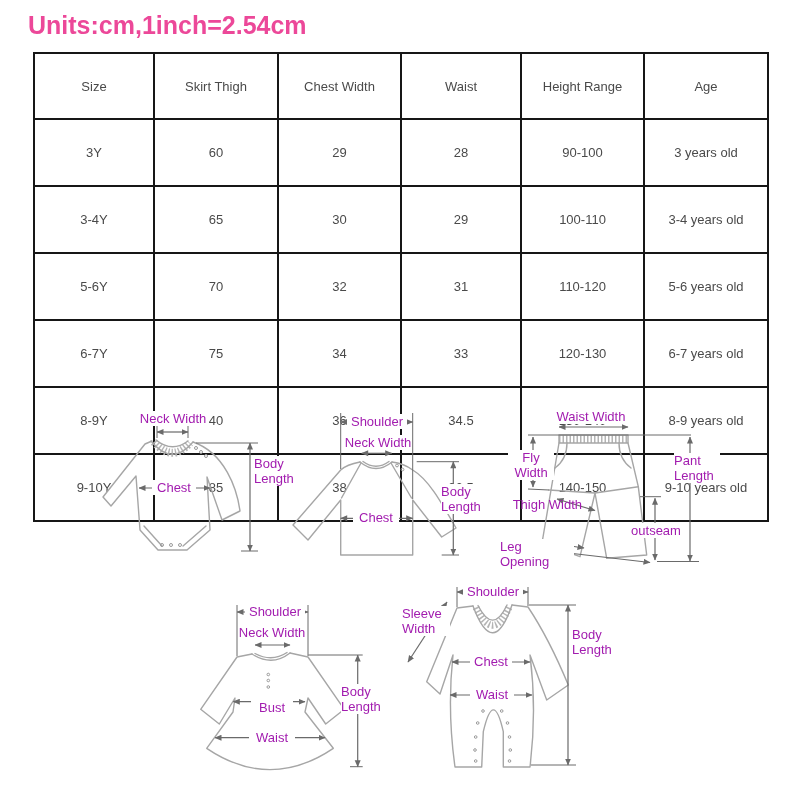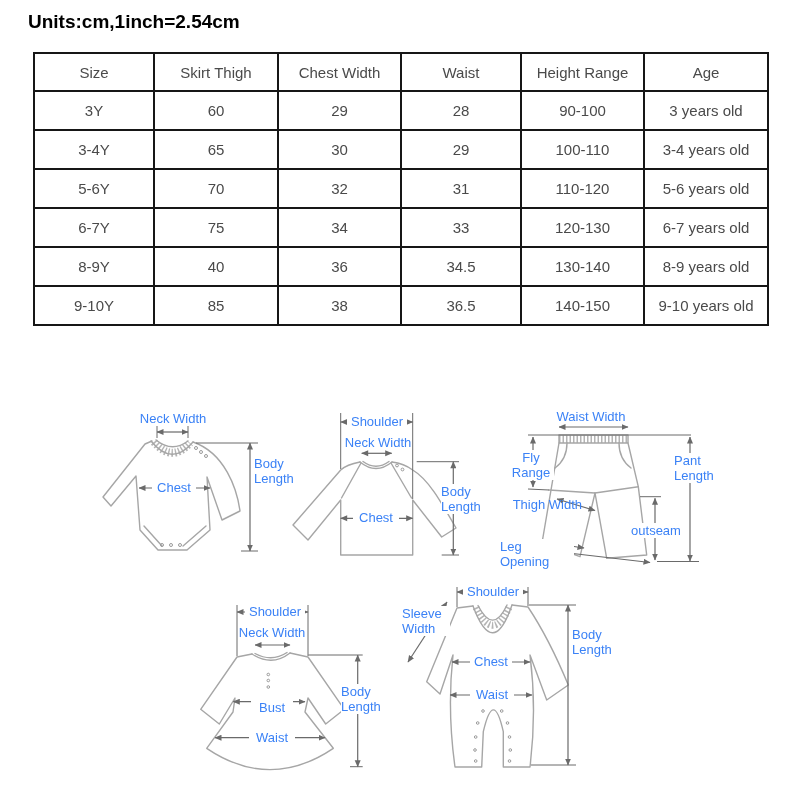--- a/index.html
+++ b/index.html
@@ -1,26 +1,26 @@
 <!DOCTYPE html>
 <html><head>
 <meta charset="utf-8">
 <style>
   html,body{margin:0;padding:0;background:#fff;}
   .page{position:relative;width:800px;height:800px;background:#fff;overflow:hidden;
         font-family:"Liberation Sans",sans-serif;}
-  .title{position:absolute;left:28px;top:11px;font-size:19px;font-weight:700;color:#000000;}
+  .title{position:absolute;left:28px;top:11px;font-size:25px;font-weight:700;color:#ec4899;}
   table.size{position:absolute;left:33px;top:52px;width:734px;border-collapse:collapse;table-layout:fixed;}
-  table.size th, table.size td{border:2px solid #161616;font-size:15px;color:#4a4a4a;
-        font-weight:400;text-align:center;vertical-align:middle;padding:0;}
+  table.size th, table.size td{border:2px solid #161616;font-size:13px;color:#4a4a4a;
+        font-weight:400;text-align:center;vertical-align:middle;padding:14px;}
   table.size th{height:36px;}
   table.size td{height:37px;margin-top:17px;}
   .canvas{position:absolute;left:0;top:400px;width:800px;height:400px;}
   .canvas svg{position:absolute;overflow:visible;}
-  .dlabel{position:absolute;font-size:13px;line-height:15px;color:#3b82f6;background:#fff;
+  .dlabel{position:absolute;font-size:13px;line-height:15px;color:#a21caf;background:#fff;
         text-align:center;white-space:normal;}
   .dlabel.l{text-align:left;}
   .dlabel.nobg{background:transparent;}
   .g{fill:none;stroke:#a6a6a6;stroke-width:1.4;stroke-linejoin:round;stroke-linecap:round;}
   .rib{fill:none;stroke:#b4b4b4;stroke-dasharray:1.5 2;}
   .dim{fill:none;stroke:#6a6a6a;stroke-width:1.2;}
   .tick{fill:none;stroke:#6a6a6a;stroke-width:1;}
   .dot{fill:none;stroke:#9a9a9a;stroke-width:1;}
 </style>
 </head>
@@ -276,21 +276,21 @@
     <div class="dlabel" style="left:139px;top:11px;width:68px">Neck Width</div>
     <div class="dlabel" style="left:152px;top:80px;width:44px">Chest</div>
     <div class="dlabel l" style="left:254px;top:56px;width:48px">Body Length</div>
 
     <div class="dlabel" style="left:347px;top:14px;width:60px">Shoulder</div>
     <div class="dlabel" style="left:344px;top:35px;width:68px">Neck Width</div>
     <div class="dlabel" style="left:353px;top:110px;width:46px">Chest</div>
     <div class="dlabel l" style="left:441px;top:84px;width:48px">Body Length</div>
 
     <div class="dlabel" style="left:553px;top:9px;width:76px">Waist Width</div>
-    <div class="dlabel" style="left:508px;top:50px;width:46px">Fly Range</div>
+    <div class="dlabel" style="left:508px;top:50px;width:46px">Fly Width</div>
     <div class="dlabel nobg" style="left:506px;top:97px;width:76px;text-align:right">Thigh Width</div>
     <div class="dlabel" style="left:629px;top:123px;width:54px">outseam</div>
     <div class="dlabel l" style="left:500px;top:139px;width:74px">Leg Opening</div>
     <div class="dlabel l" style="left:674px;top:53px;width:46px">Pant Length</div>
 
     <div class="dlabel" style="left:245px;top:204px;width:60px">Shoulder</div>
     <div class="dlabel" style="left:238px;top:225px;width:68px">Neck Width</div>
     <div class="dlabel" style="left:251px;top:300px;width:42px">Bust</div>
     <div class="dlabel" style="left:249px;top:330px;width:46px">Waist</div>
     <div class="dlabel l" style="left:341px;top:284px;width:46px">Body Length</div>

